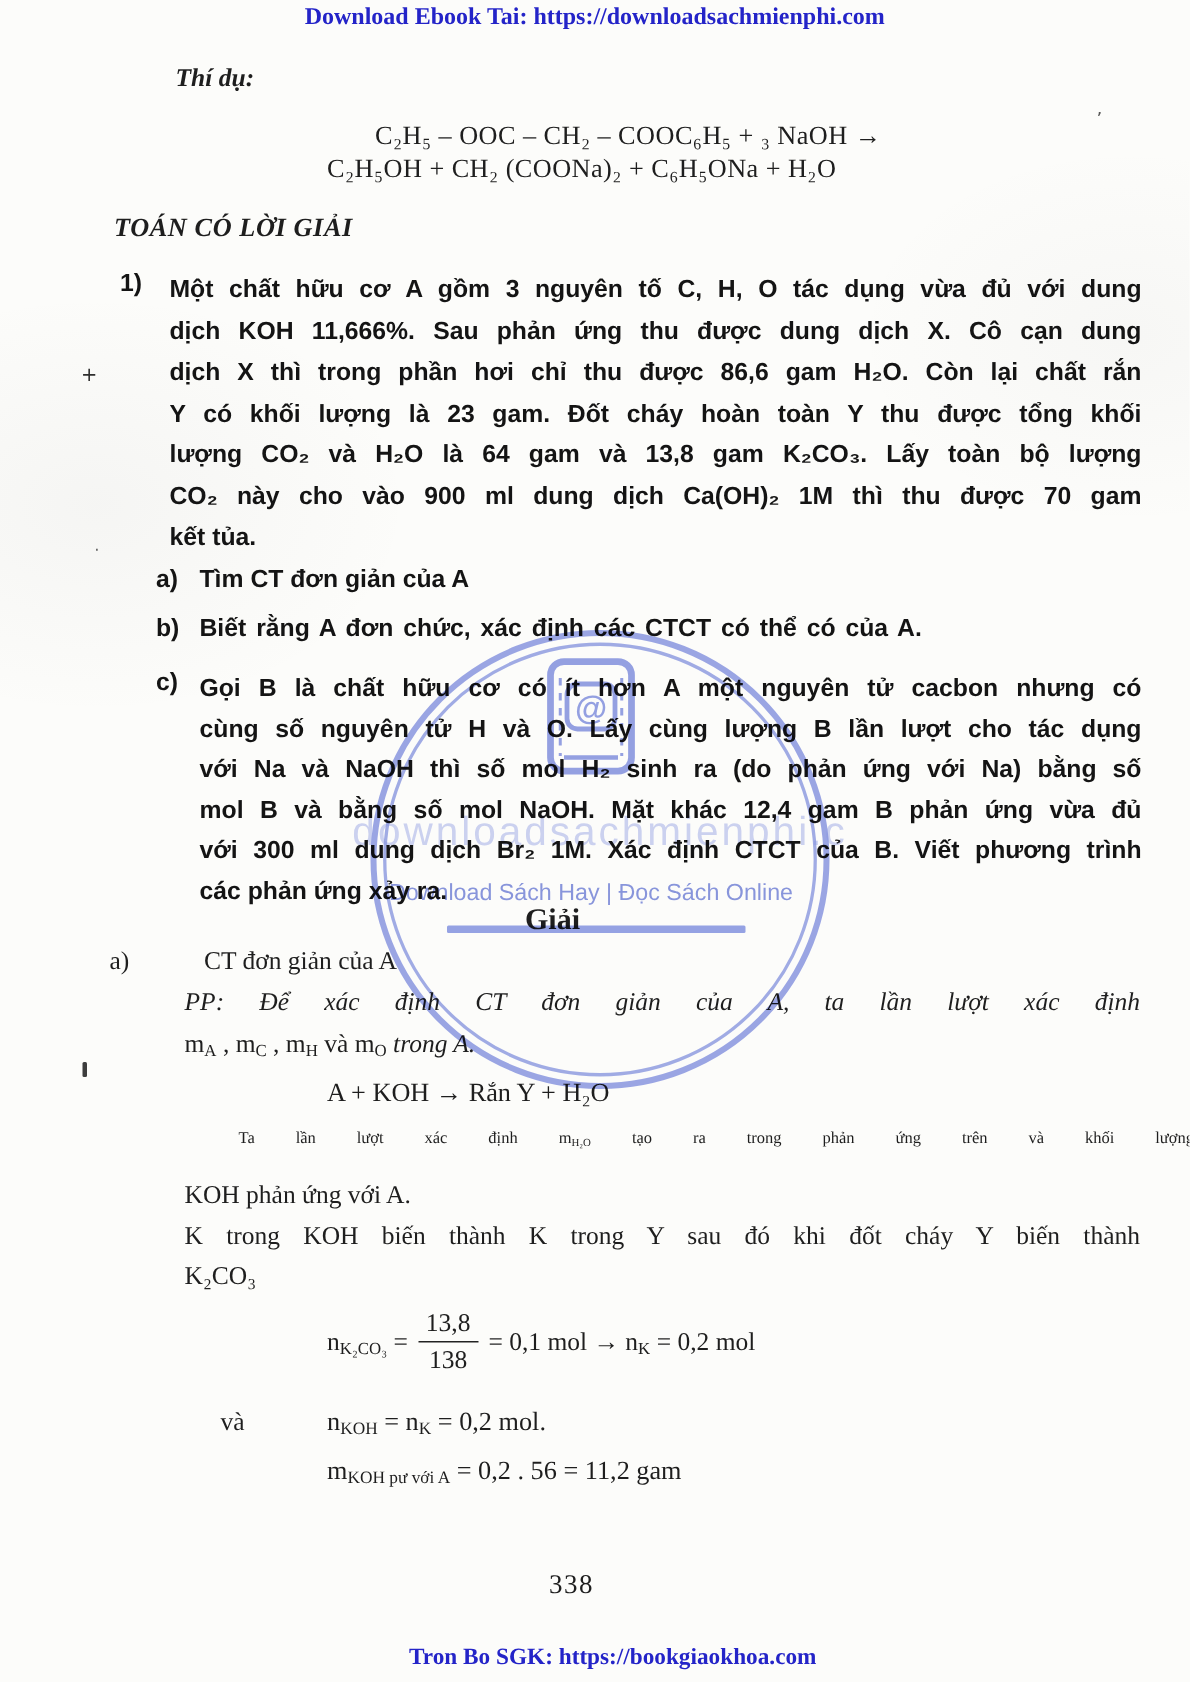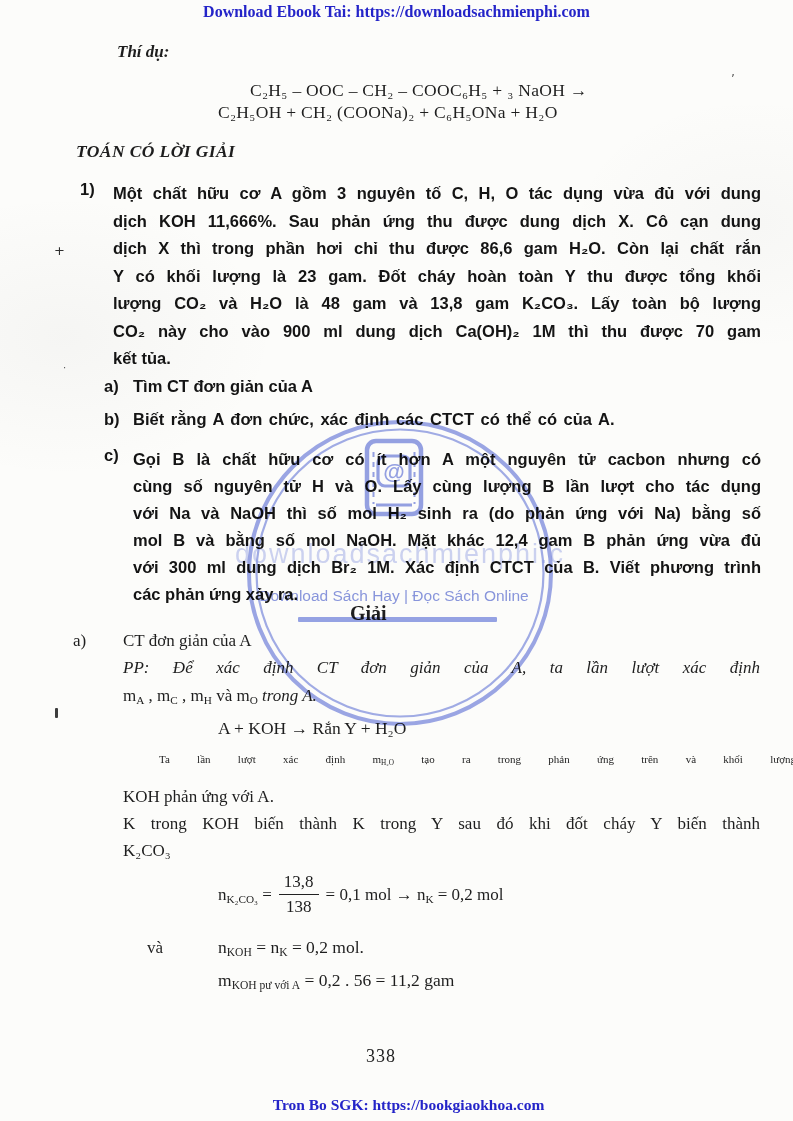--- a/index.html
+++ b/index.html
@@ -45,21 +45,21 @@
   <div class="abs txt serif" style="top:102px;left:218px;font-size:17.5px;letter-spacing:.3px;">C₂H₅OH + CH₂ (COONa)₂ + C₆H₅ONa + H₂O</div>
 
   <div class="abs txt serif" style="top:141px;left:76px;font-size:17.5px;font-weight:700;font-style:italic;letter-spacing:.4px;">TOÁN CÓ LỜI GIẢI</div>
 
   <div class="abs txt sansb" style="top:180px;left:80px;font-size:16.5px;">1)</div>
   <div class="abs txt sansb" style="top:180px;left:113px;width:648px;font-size:16.5px;line-height:27.5px;">
     <div class="probline just">Một chất hữu cơ A gồm 3 nguyên tố C, H, O tác dụng vừa đủ với dung</div>
     <div class="probline just">dịch KOH 11,666%. Sau phản ứng thu được dung dịch X. Cô cạn dung</div>
     <div class="probline just">dịch X thì trong phần hơi chỉ thu được 86,6 gam H₂O. Còn lại chất rắn</div>
     <div class="probline just">Y có khối lượng là 23 gam. Đốt cháy hoàn toàn Y thu được tổng khối</div>
-    <div class="probline just">lượng CO₂ và H₂O là 48 gam và 13,8 gam K₂CO₃. Lấy toàn bộ lượng</div>
+    <div class="probline just">lượng CO₂ và H₂O là 64 gam và 13,8 gam K₂CO₃. Lấy toàn bộ lượng</div>
     <div class="probline just">CO₂ này cho vào 900 ml dung dịch Ca(OH)₂ 1M thì thu được 70 gam</div>
     <div class="probline">kết tủa.</div>
   </div>
 
   <div class="abs txt sansb" style="top:377px;left:104px;font-size:16.5px;">a)</div>
   <div class="abs txt sansb" style="top:377px;left:133px;font-size:16.5px;">Tìm CT đơn giản của A</div>
 
   <div class="abs txt sansb" style="top:410px;left:104px;font-size:16.5px;">b)</div>
   <div class="abs txt sansb" style="top:410px;left:133px;font-size:16.5px;word-spacing:2px;">Biết rằng A đơn chức, xác định các CTCT có thể có của A.</div>
 
@@ -69,21 +69,21 @@
     <div class="cline just">cùng số nguyên tử H và O. Lấy cùng lượng B lần lượt cho tác dụng</div>
     <div class="cline just">với Na và NaOH thì số mol H₂ sinh ra (do phản ứng với Na) bằng số</div>
     <div class="cline just">mol B và bằng số mol NaOH. Mặt khác 12,4 gam B phản ứng vừa đủ</div>
     <div class="cline just">với 300 ml dung dịch Br₂ 1M. Xác định CTCT của B. Viết phương trình</div>
     <div class="cline">các phản ứng xảy ra.</div>
   </div>
 
   <div class="abs txt serif" style="top:602px;left:350px;width:140px;text-align:left;font-size:20px;font-weight:700;">Giải</div>
 
   <div class="abs txt serif" style="top:631px;left:73px;font-size:17px;">a)</div>
-  <div class="abs txt serif" style="top:631px;left:123px;font-size:17px;">CT đơn giản của A</div>
+  <div class="abs txt serif" style="top:631px;left:136px;font-size:17px;">CT đơn giản của A</div>
 
   <div class="abs txt serif just" style="top:658px;left:123px;width:637px;font-size:17px;font-style:italic;">PP: Để xác định CT đơn giản của A, ta lần lượt xác định</div>
   <div class="abs txt serif" style="top:686px;left:123px;font-size:17px;">
     <span>m<sub>A</sub> , m<sub>C</sub> , m<sub>H</sub> và m<sub>O</sub></span>
     <span style="font-style:italic;">trong A.</span>
   </div>
 
   <div class="abs txt serif" style="top:718px;left:218px;font-size:17.5px;">A + KOH  →  Rắn Y + H₂O</div>
 
   <div class="abs txt serif just" style="top:753px;left:123px;width:637px;font-size:11px;margin-left:36px;">Ta lần lượt xác định m<sub>H₂O</sub> tạo ra trong phản ứng trên và khối lượng</div>

